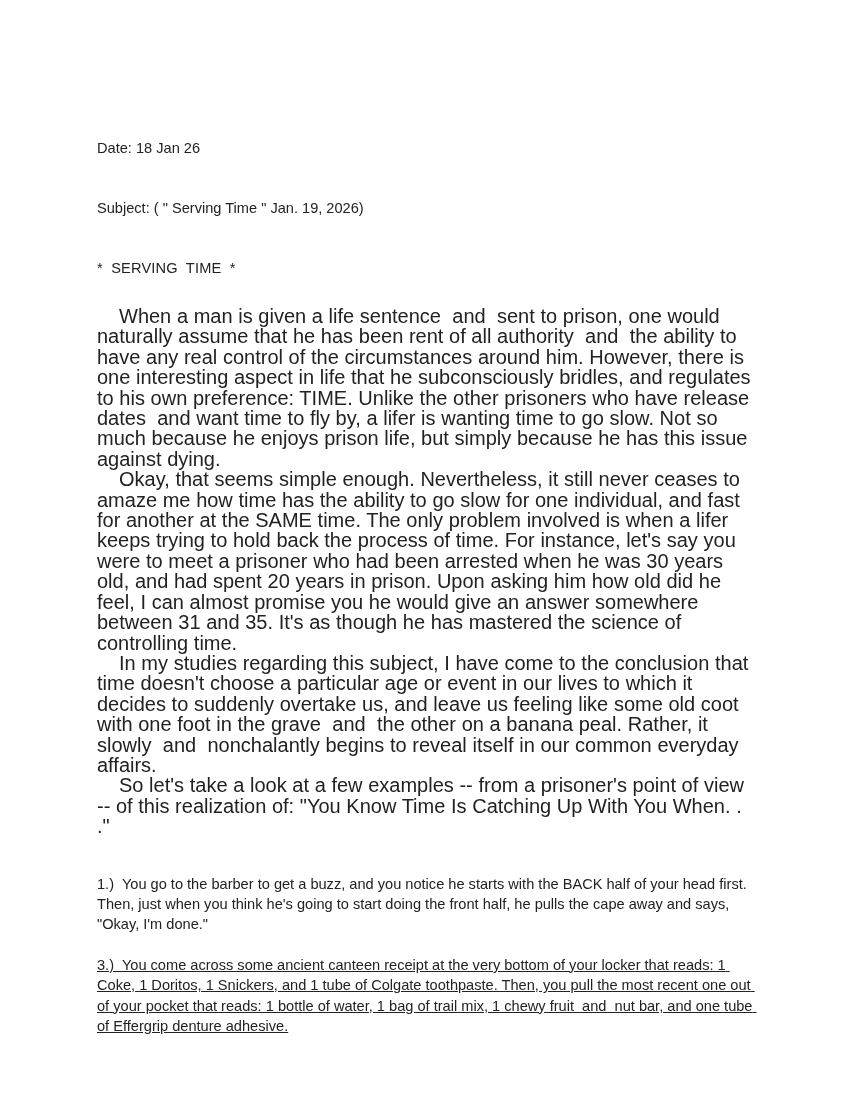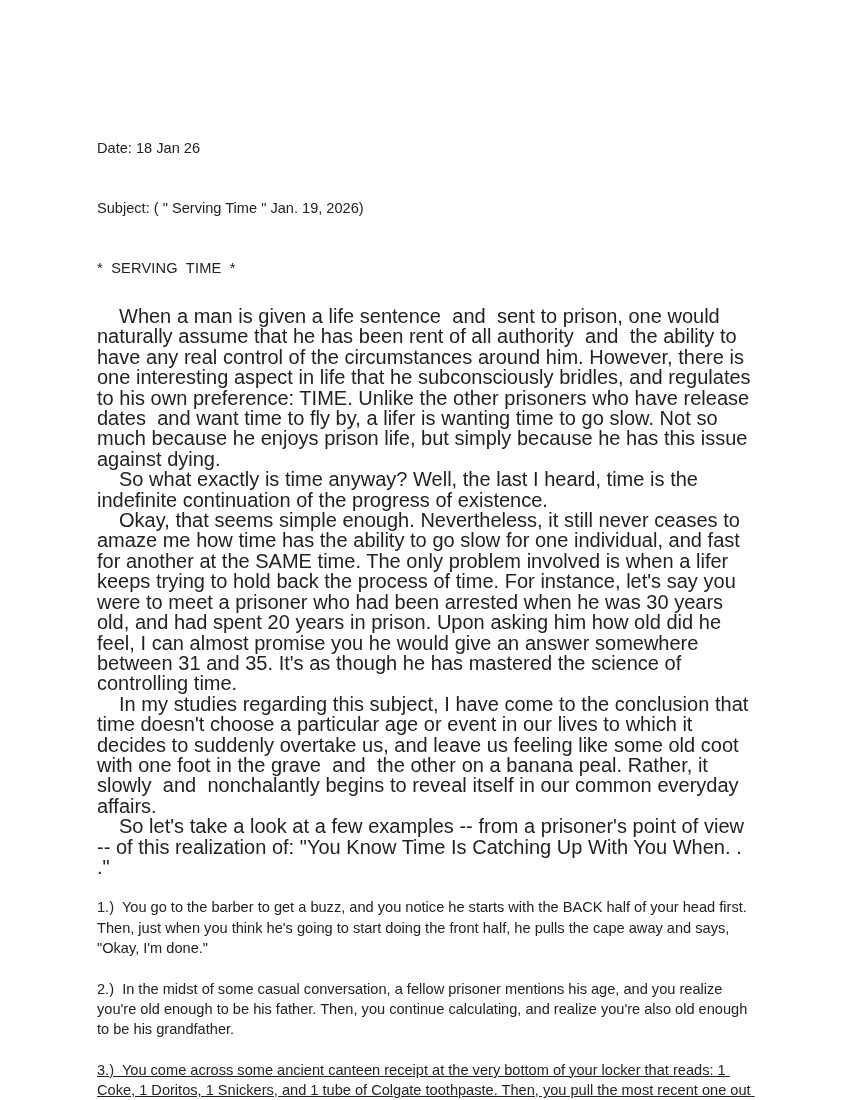--- a/index.html
+++ b/index.html
@@ -46,21 +46,21 @@
   }
   .para {
     font-size: 20px;
     line-height: 20.4px;
     margin: 0;
     text-indent: 22px;
     white-space: pre-wrap;
     word-spacing: 0.1px;
   }
   .numbered-block {
-    margin-top: 20px;
+    margin-top: 37px;
   }
   .numbered {
     font-size: 14.6px;
     line-height: 20.4px;
     margin: 0 0 20px 0;
     text-indent: 0;
     white-space: pre-wrap;
   }
   .numbered:last-child {
     margin-bottom: 0;
@@ -75,26 +75,24 @@
 
     <div class="meta-block">
       <div class="meta-line">Date: 18 Jan 26</div>
       <div class="meta-line">Subject: ( " Serving Time " Jan. 19, 2026)</div>
     </div>
 
     <div class="title">*  SERVING  TIME  *</div>
 
     <div class="body-block">
       <p class="para">When a man is given a life sentence  and  sent to prison, one would naturally assume that he has been rent of all authority  and  the ability to have any real control of the circumstances around him. However, there is one interesting aspect in life that he subconsciously bridles, and regulates to his own preference: TIME. Unlike the other prisoners who have release dates  and want time to fly by, a lifer is wanting time to go slow. Not so much because he enjoys prison life, but simply because he has this issue against dying.</p>
-      <p class="para">So what exactly is time anyway? Well, the last I heard, time is the indefinite continuation of the progress of existence.</p>
       <p class="para">Okay, that seems simple enough. Nevertheless, it still never ceases to amaze me how time has the ability to go slow for one individual, and fast for another at the SAME time. The only problem involved is when a lifer keeps trying to hold back the process of time. For instance, let's say you were to meet a prisoner who had been arrested when he was 30 years old, and had spent 20 years in prison. Upon asking him how old did he feel, I can almost promise you he would give an answer somewhere between 31 and 35. It's as though he has mastered the science of controlling time.</p>
       <p class="para">In my studies regarding this subject, I have come to the conclusion that time doesn't choose a particular age or event in our lives to which it decides to suddenly overtake us, and leave us feeling like some old coot with one foot in the grave  and  the other on a banana peal. Rather, it slowly  and  nonchalantly begins to reveal itself in our common everyday affairs.</p>
       <p class="para">So let's take a look at a few examples -- from a prisoner's point of view -- of this realization of: "You Know Time Is Catching Up With You When. . ."</p>
     </div>
 
     <div class="numbered-block">
       <p class="numbered">1.)  You go to the barber to get a buzz, and you notice he starts with the BACK half of your head first. Then, just when you think he's going to start doing the front half, he pulls the cape away and says, "Okay, I'm done."</p>
-      <p class="numbered">2.)  In the midst of some casual conversation, a fellow prisoner mentions his age, and you realize you're old enough to be his father. Then, you continue calculating, and realize you're also old enough to be his grandfather.</p>
       <p class="numbered">3.)  You come across some ancient canteen receipt at the very bottom of your locker that reads: 1 Coke, 1 Doritos, 1 Snickers, and 1 tube of Colgate toothpaste. Then, you pull the most recent one out of your pocket that reads: 1 bottle of water, 1 bag of trail mix, 1 chewy fruit  and  nut bar, and one tube of Effergrip denture adhesive.</p>
     </div>
 
   </div>
 </div>
 
 </body></html>

